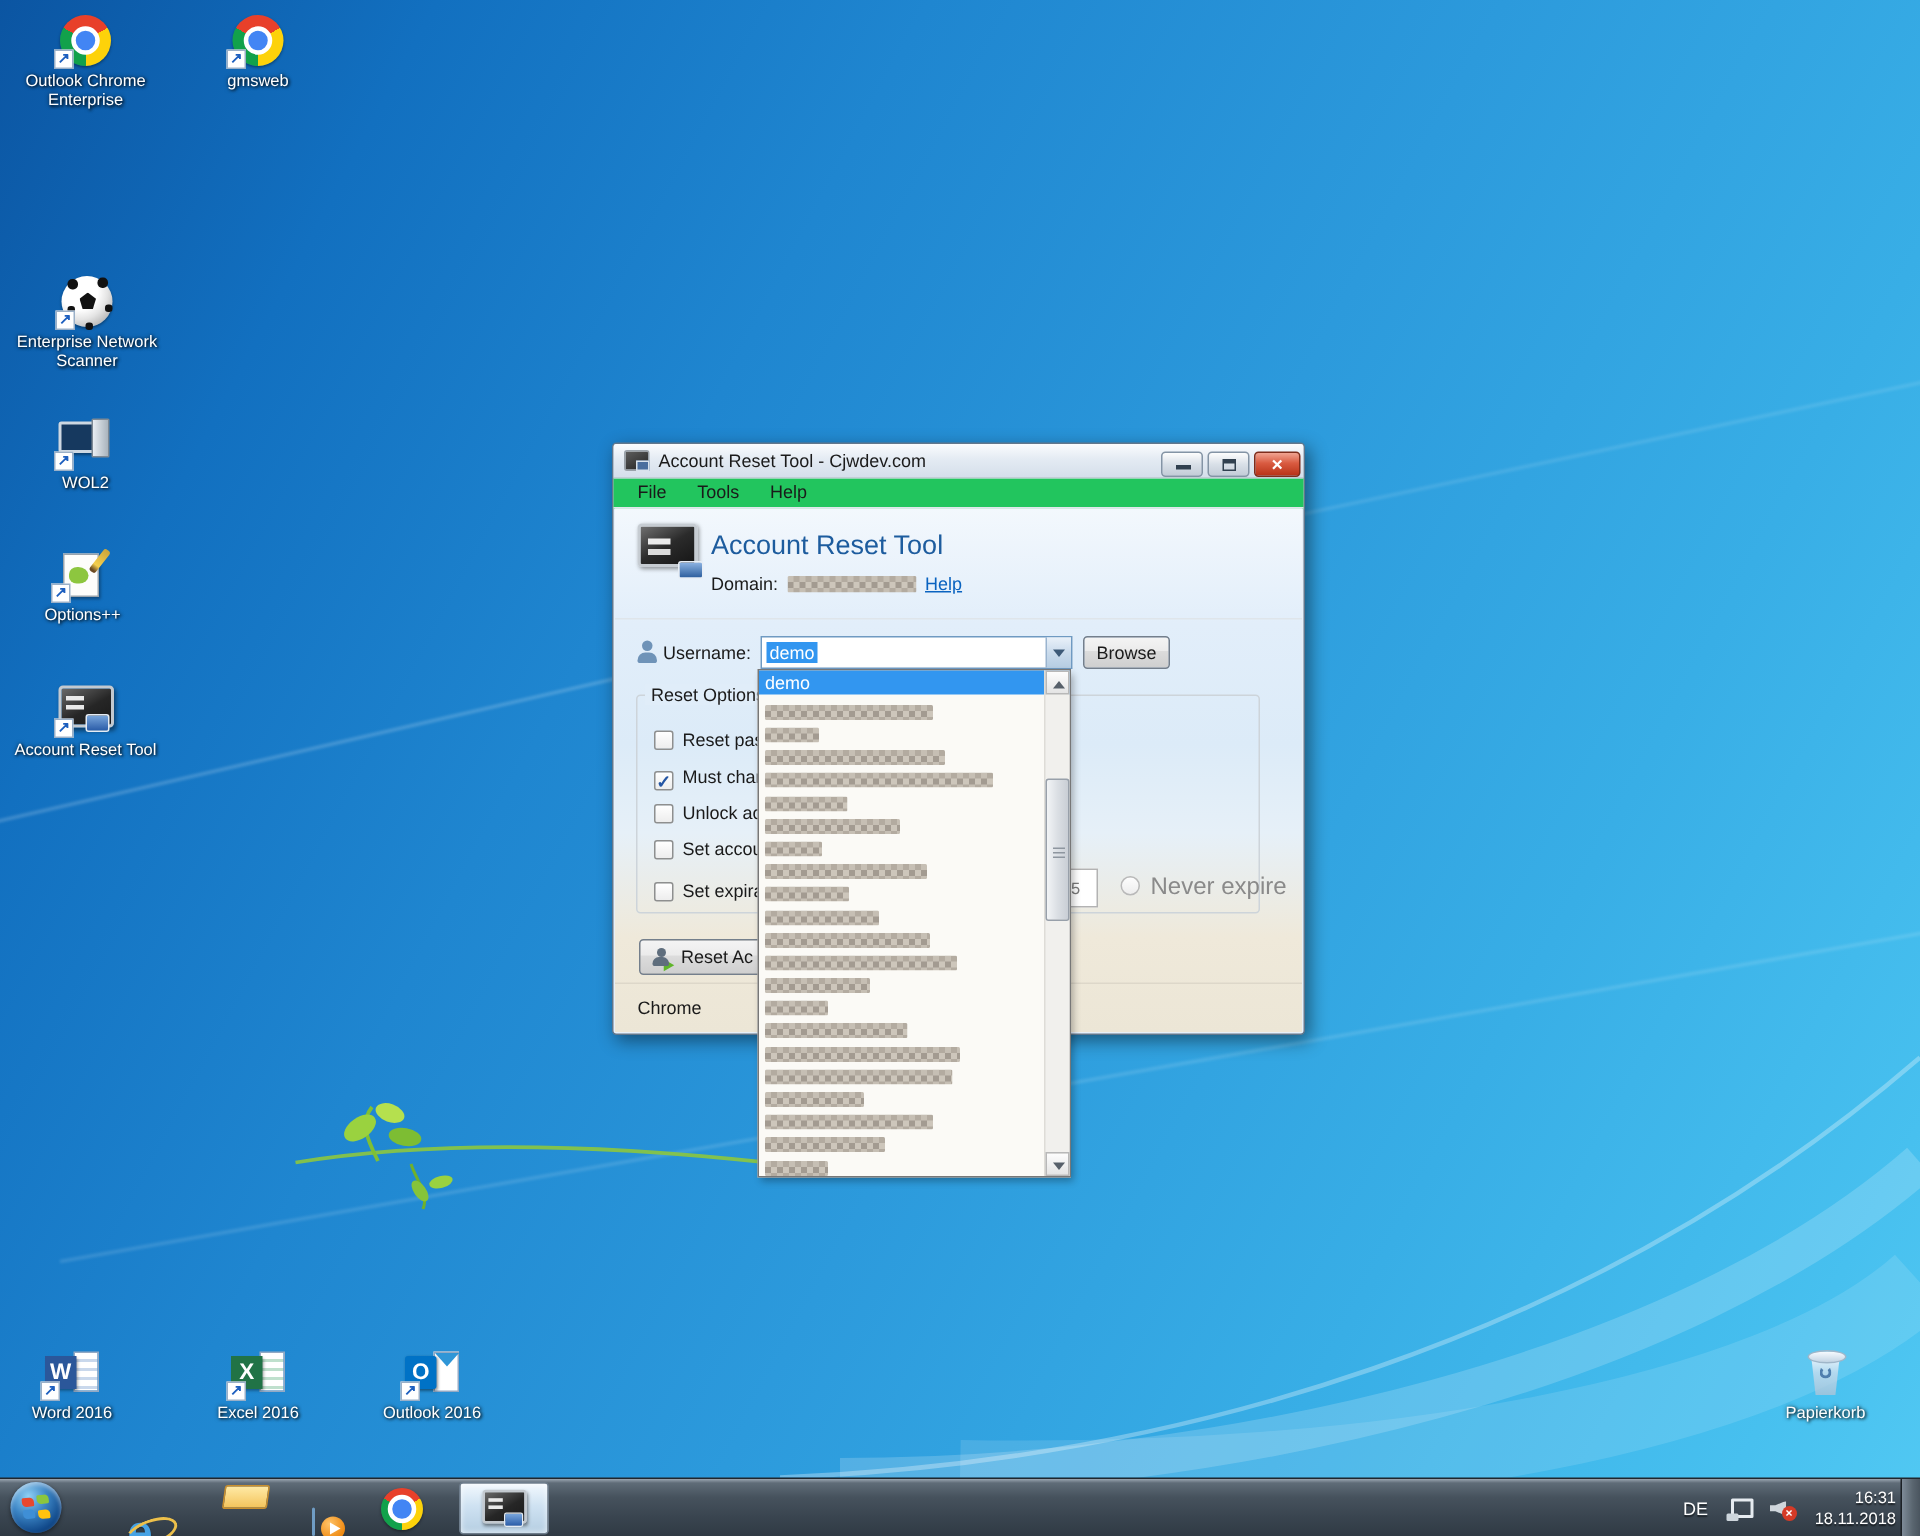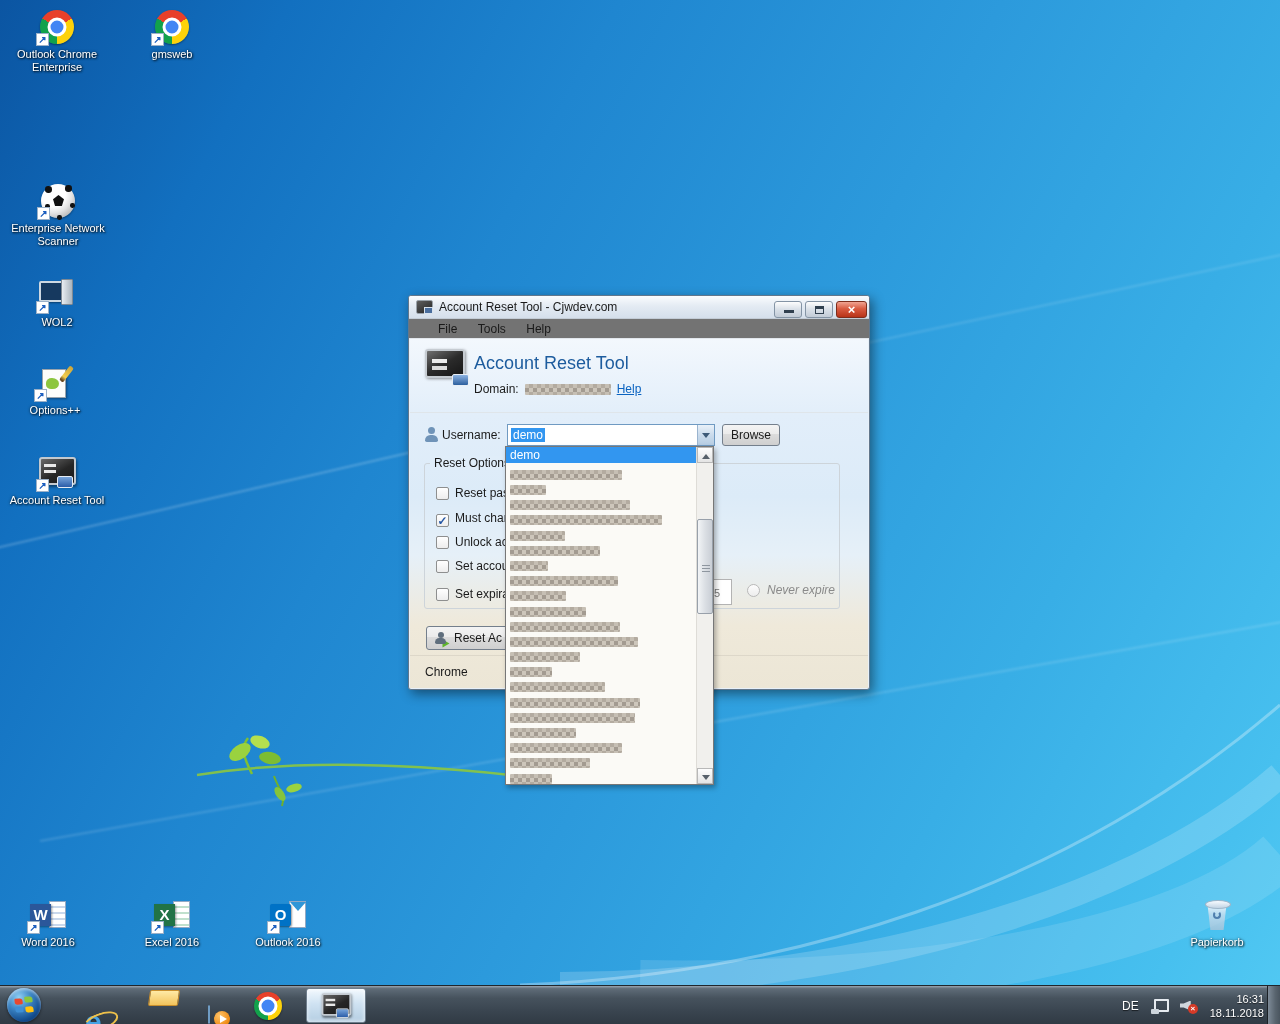--- a/index.html
+++ b/index.html
@@ -86,21 +86,21 @@
   .title-ic::after{ content:""; position:absolute; right:-1px; bottom:-1px; width:7px; height:5px; background:#4a6e9e; border:1px solid #d8e2ec;}
   .title-txt{ position:absolute; left:30px; top:4px; font-size:12px; color:#1a1a1a; }
   .wbtn{ position:absolute; top:5px; height:17px; border:1px solid #8494a5; border-radius:3px;
     background:linear-gradient(180deg,#fdfdfd,#d9e0e8 50%,#c3ccd7); }
   .wbtn.min{ left:365px; width:28px; } .wbtn.max{ left:396px; width:28px; }
   .wbtn.close{ left:427px; width:31px; background:linear-gradient(180deg,#f0a492,#d95b41 45%,#b83318); border-color:#7e2d1c;}
   .wbtn.min i{ position:absolute; left:9px; bottom:4px; width:10px; height:3px; background:#31404f; }
   .wbtn.max i{ position:absolute; left:9px; top:4px; width:9px; height:8px; border:1px solid #31404f; border-top-width:3px; }
   .wbtn.close i{ position:absolute; width:100%; text-align:center; top:0; line-height:16px; color:#fff; font-weight:bold; font-size:13px; font-style:normal;}
 
-  .menubar{ height:20px; background:#737373; border-bottom:1px solid #e1e6ec; padding-left:21px; }
+  .menubar{ height:20px; background:#22c55e; border-bottom:1px solid #e1e6ec; padding-left:8px; }
   .menu-item{ display:inline-block; padding:2px 8px; font-size:12px; color:#1a1a1a; }
 
   .client{ position:absolute; left:1px; top:43px; right:1px; bottom:1px;
     background:linear-gradient(180deg,#f3f8fd 0%,#e2eefa 22%,#dcebf8 45%,#e6f0f8 62%,#efe9da 82%,#ece6d6 100%); }
   .appicon{ position:absolute; left:15px; top:9px; width:44px; height:38px; }
   .appicon .mon{ position:absolute; left:0; top:1px; width:40px; height:29px;
     background:linear-gradient(150deg,#707070,#2b2b2b 50%,#161616); border:2px solid #c6ccd2; border-radius:3px; box-shadow:1px 1px 3px rgba(0,0,0,.4);}
   .appicon .bar{ position:absolute; left:7px; top:11px; width:15px; height:4px; background:#ececec; box-shadow:0 7px 0 0 #dcdcdc; }
   .appicon .chip{ position:absolute; right:0; bottom:0; width:17px; height:12px;
     background:linear-gradient(180deg,#8db3e2,#2d5f9e); border:1px solid #e8eef5; border-radius:2px; }
@@ -129,21 +129,21 @@
   .groupbox{ position:absolute; left:14px; top:124px; width:416px; height:146px; border:1px solid #cdd4da; border-radius:3px; }
   .group-label{ position:absolute; left:20px; top:117px; padding:0 4px; font-size:12px; color:#1a1a1a; background:#e0edf9; }
   .cb-row{ position:absolute; left:26px; font-size:12px; color:#1a1a1a; white-space:nowrap; }
   .cbx{ display:inline-block; vertical-align:-3px; width:13px; height:13px; margin-right:6px; border:1px solid #8e8f8f;
     border-radius:2px; background:linear-gradient(180deg,#fff,#ededed); font-weight:bold; font-size:12px; line-height:12px;
     text-align:center; color:#2456a4; }
   .datebox{ position:absolute; left:292px; top:240px; width:30px; height:26px; background:#fff; border:1px solid #b3b3b3;
     font-size:11px; color:#7a7a7a; text-align:center; line-height:26px; }
   .radio{ position:absolute; left:337px; top:245px; width:13px; height:13px; border:1px solid #b9b9b9; border-radius:50%;
     background:linear-gradient(180deg,#fdfdfd,#ededed); }
-  .radio-label{ position:absolute; left:357px; top:244px; font-size:12px; color:#8a8a8a;font-style:italic; }
+  .radio-label{ position:absolute; left:357px; top:244px; font-size:16px; color:#8a8a8a; }
 
   .reset-btn{ position:absolute; left:16px; top:287px; width:96px; height:24px; line-height:22px; text-align:left; padding-left:27px; }
   .rb-ic{ position:absolute; left:8px; top:5px; width:12px; height:13px; }
   .rb-ic::before{ content:""; position:absolute; top:0; left:3px; width:6px; height:6px; border-radius:50%; background:#5f6e7d; }
   .rb-ic::after{ content:""; position:absolute; bottom:1px; left:0; width:11px; height:6px; border-radius:5px 5px 2px 2px; background:#5f6e7d; }
   .rb-ic i{ position:absolute; right:-3px; bottom:-2px; width:0; height:0; border-left:4px solid transparent;
     border-right:4px solid transparent; border-bottom:7px solid #5fb52a; transform:rotate(90deg); }
   .statusbar{ position:absolute; left:0; right:0; bottom:0; height:33px; border-top:1px solid #ddd7c9; }
   .status-txt{ position:absolute; left:15px; top:9px; font-size:12px; color:#1a1a1a; }
 

